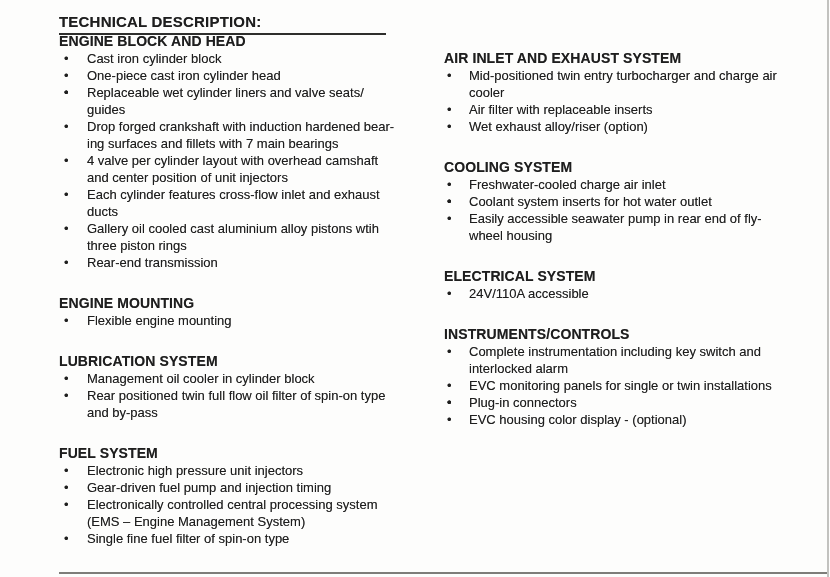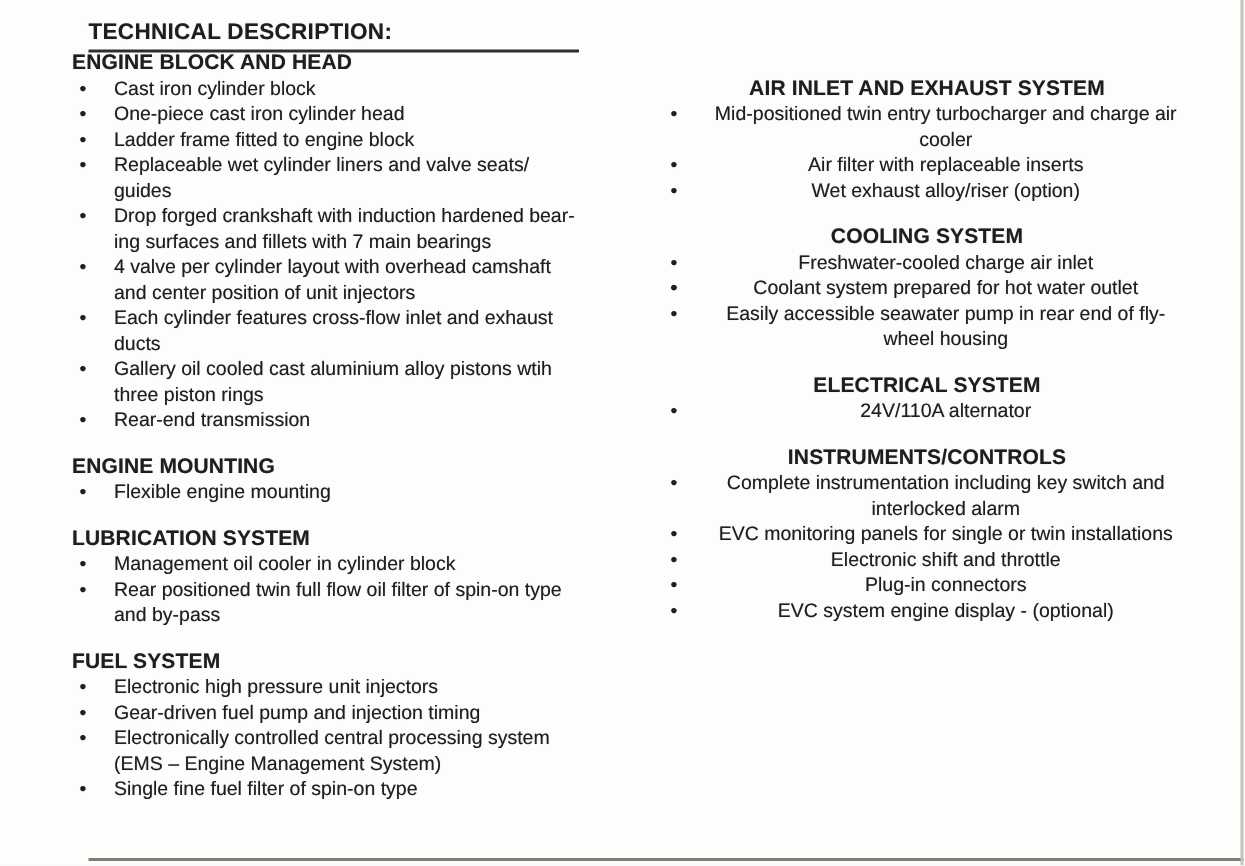--- a/index.html
+++ b/index.html
@@ -23,23 +23,23 @@
     top: 3px;
     width: 327px;
     font-size: 15px;
     font-weight: bold;
     letter-spacing: 0.2px;
     line-height: 18px;
     padding-bottom: 2px;
     border-bottom: 2px solid var(--rule, #2e2e2c);
   }
   .col { position: absolute; }
-  .col-left  { left: 48px;  top: 33px; width: 342px; }
-  .col-right { left: 444px; top: 50px; width: 348px; text-align: center; }
-  .section:not(:first-child) { margin-top: 14px; }
+  .col-left  { left: 59px;  top: 33px; width: 342px; }
+  .col-right { left: 444px; top: 50px; width: 348px; }
+  .section:not(:first-child) { margin-top: 24px; }
   .section-heading {
     margin: 0;
     font-size: 14px;
     font-weight: bold;
     line-height: 17px;
     letter-spacing: 0.1px;
   }
   .item-list { list-style: none; margin: 0; padding: 0; }
   .item {
     position: relative;
@@ -88,21 +88,20 @@
     <span class="item-text">Cast iron cylinder block</span>
   </li>
 
   <li class="item">
     <span class="bullet">•</span>
     <span class="item-text">One-piece cast iron cylinder head</span>
   </li>
 
   <li class="item">
     <span class="bullet">•</span>
-    <span class="item-text">Ladder frame fitted to engine block</span>
   </li>
 
   <li class="item">
     <span class="bullet">•</span>
     <span class="item-text">Replaceable wet cylinder liners and valve seats/
 guides</span>
   </li>
 
   <li class="item">
     <span class="bullet">•</span>
@@ -216,67 +215,66 @@
     <span class="bullet">•</span>
     <span class="item-text">Freshwater-cooled charge air inlet</span>
   </li>
 
   <li class="item">
     <span class="bullet">•</span>
   </li>
 
   <li class="item">
     <span class="bullet">•</span>
-    <span class="item-text">Coolant system prepared for hot water outlet</span>
+    <span class="item-text">Coolant system inserts for hot water outlet</span>
   </li>
 
   <li class="item">
     <span class="bullet">•</span>
     <span class="item-text">Easily accessible seawater pump in rear end of fly-
 wheel housing</span>
   </li>
 </ul>
   </section>
 
   <section class="section">
     <h2 class="section-heading">ELECTRICAL SYSTEM</h2>
     <ul class="item-list">
   <li class="item">
     <span class="bullet">•</span>
-    <span class="item-text">24V/110A alternator</span>
+    <span class="item-text">24V/110A accessible</span>
   </li>
 </ul>
   </section>
 
   <section class="section">
     <h2 class="section-heading">INSTRUMENTS/CONTROLS</h2>
     <ul class="item-list">
   <li class="item">
     <span class="bullet">•</span>
     <span class="item-text">Complete instrumentation including key switch and
 interlocked alarm</span>
   </li>
 
   <li class="item">
     <span class="bullet">•</span>
     <span class="item-text">EVC monitoring panels for single or twin installations</span>
   </li>
 
   <li class="item">
     <span class="bullet">•</span>
-    <span class="item-text">Electronic shift and throttle</span>
   </li>
 
   <li class="item">
     <span class="bullet">•</span>
     <span class="item-text">Plug-in connectors</span>
   </li>
 
   <li class="item">
     <span class="bullet">•</span>
-    <span class="item-text">EVC system engine display - (optional)</span>
+    <span class="item-text">EVC housing color display - (optional)</span>
   </li>
 </ul>
   </section>
 </div>
   <div class="footer-rule"></div>
   <div class="edge-line"></div>
 </div>
 
 </body></html>

